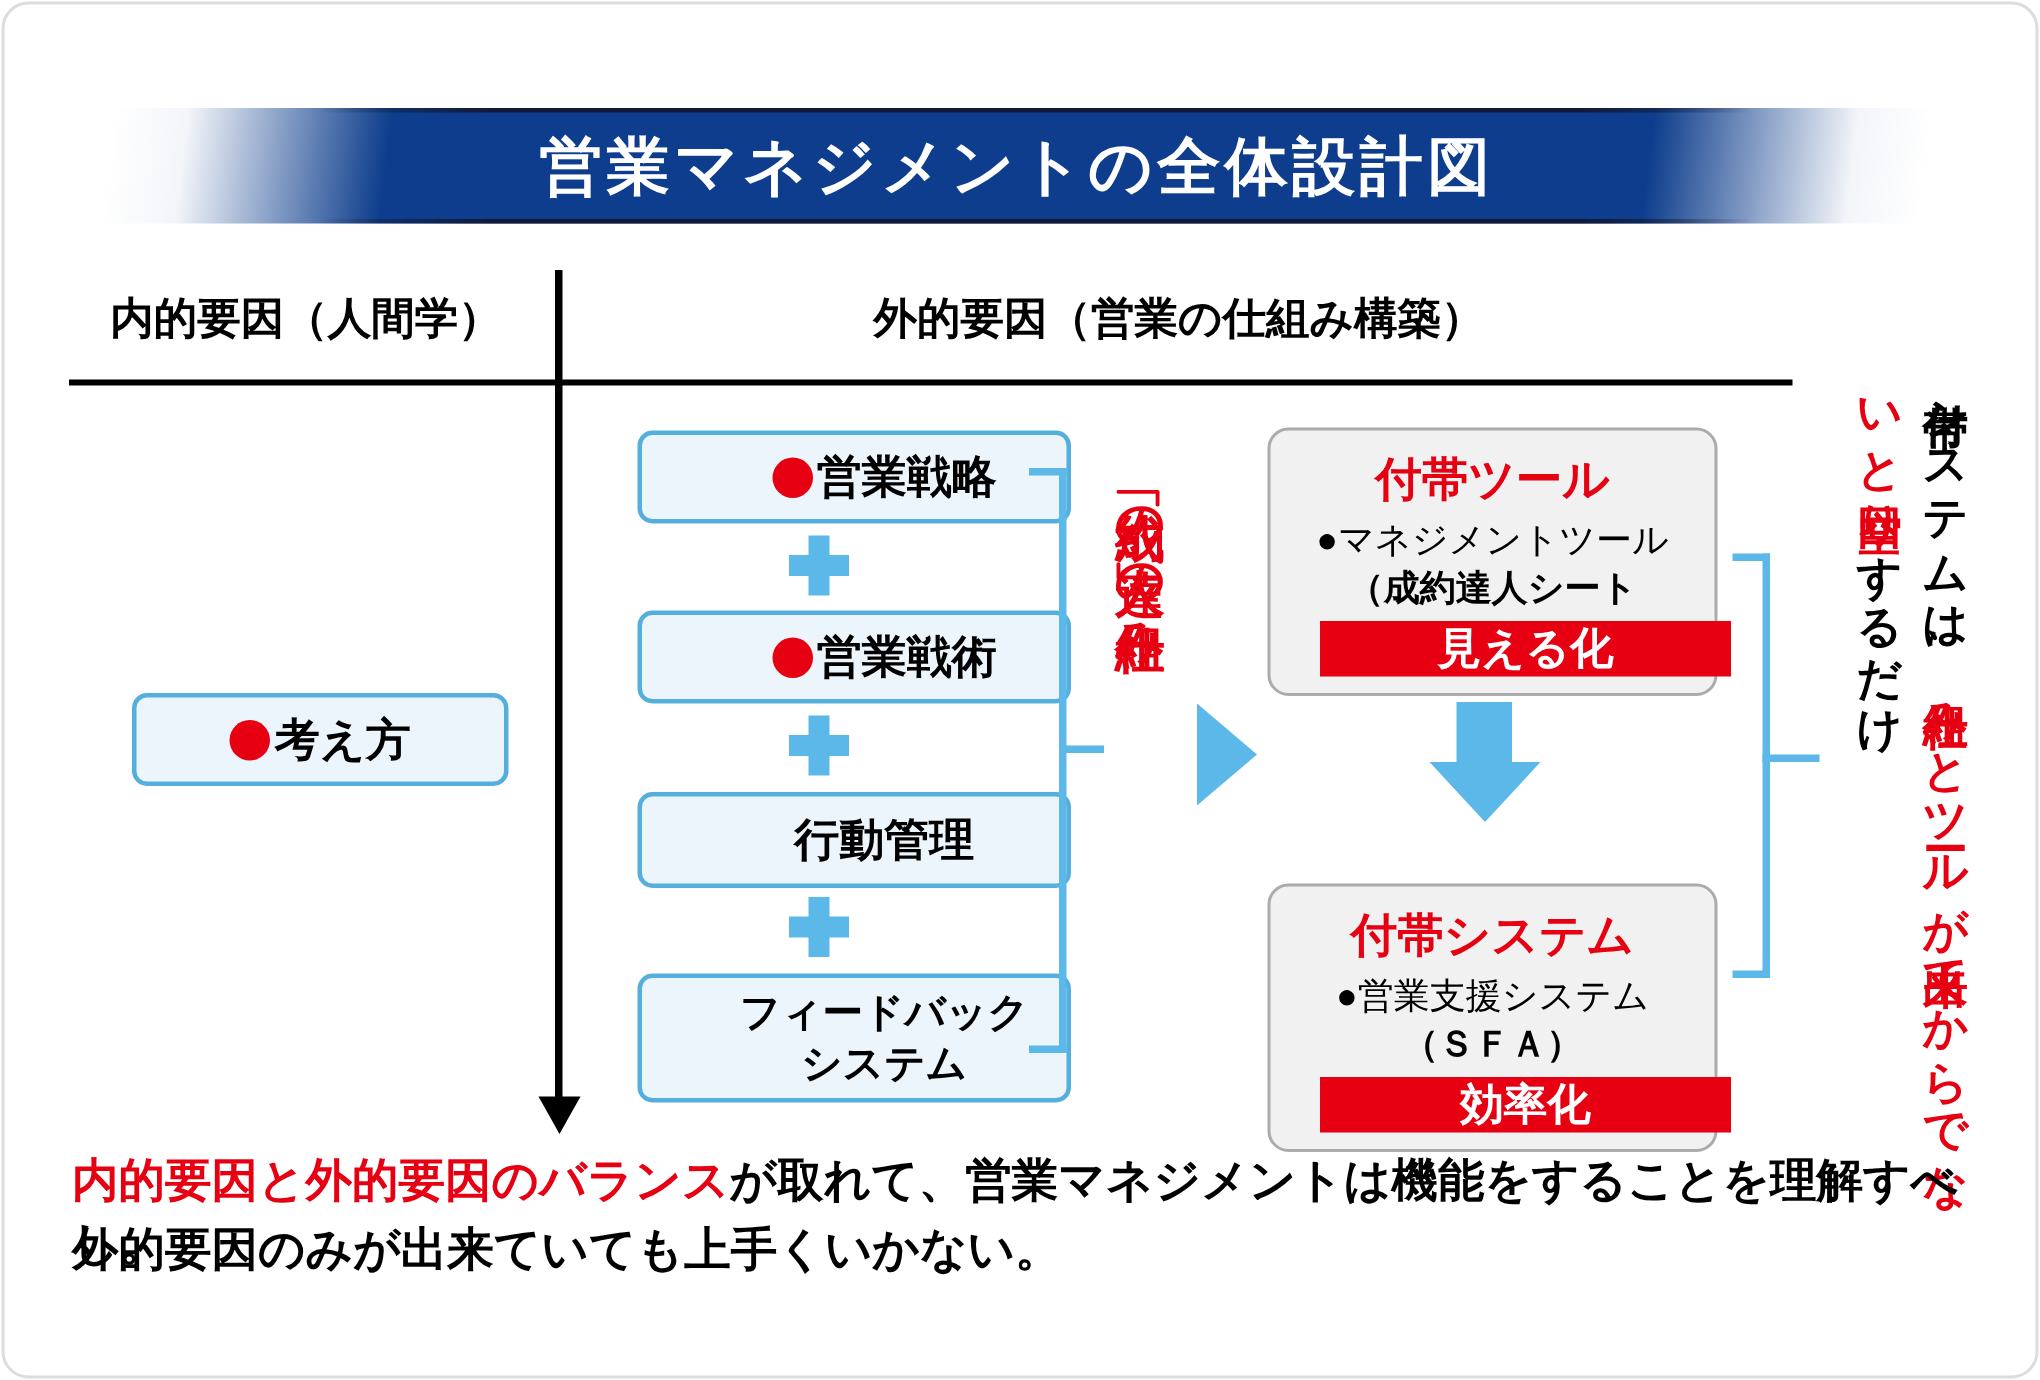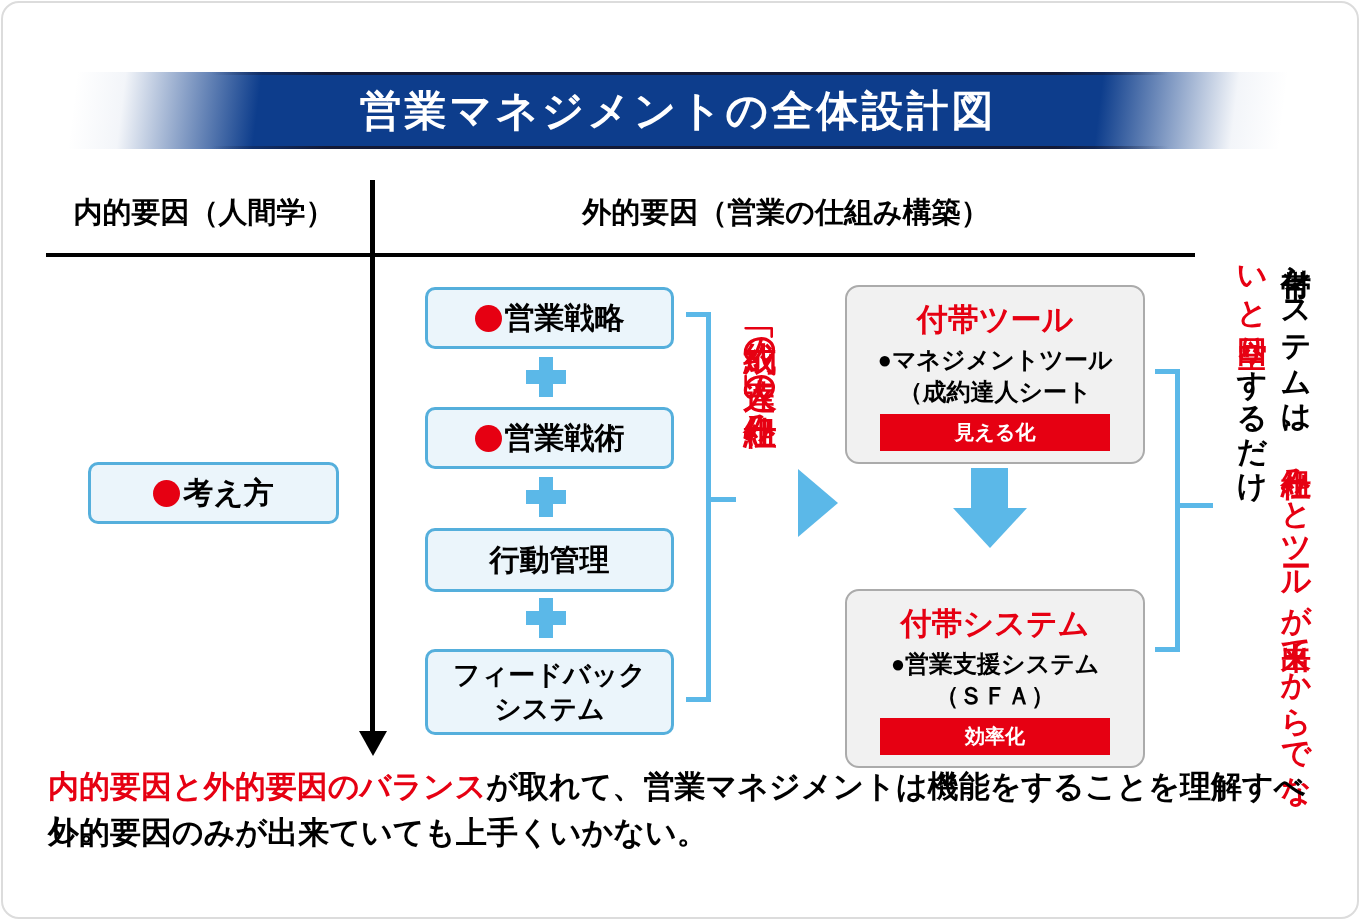--- a/index.html
+++ b/index.html
@@ -44,21 +44,21 @@
   }
 
   
   .blue-box {
     border:3px solid #55AFDC; border-radius:10px; background:#EBF5FB;
     display:flex; align-items:center; justify-content:center;
     font-weight:bold; font-size:30px;
   }
   .dot { width:27px; height:27px; border-radius:50%; background:#E60012; flex:none; margin-right:3px; }
   .mindset-box { left:88px; top:462px; width:245px; height:56px; }
-  .step { left:425px; width:243px; height:56px; }
+  .step { left:425px; width:243px; height:56px;padding-left:40px; }
   .step-0 { top:287px; } .step-1 { top:407px; } .step-2 { top:528px; height:58px; }
   .step-3 { top:649px; height:80px; font-size:27px; line-height:34px; text-align:center; }
   .step-3 .wrap { width:200px; }
 
   
   .plus { width:40px; height:40px; left:526px; }
   .plus::before, .plus::after { content:""; position:absolute; background:#5BB8E8; }
   .plus::before { left:0; top:13px; width:40px; height:14px; }
   .plus::after  { left:13px; top:0; width:14px; height:40px; }
   .plus-1 { top:357px; } .plus-2 { top:477px; } .plus-3 { top:598px; }
@@ -103,25 +103,25 @@
   
   .gray-box {
     left:845px; width:296px; height:175px;
     background:#F1F1F1; border:2px solid #ABABAB; border-radius:14px;
   }
   .gray-box-tools  { top:285px; }
   .gray-box-system { top:555px;margin-top:34px; }
   .gbx-title { position:absolute; left:0; right:0; top:12px; text-align:center;
     color:#E60012; font-weight:bold; font-size:31px; }
   .gbx-line1 { position:absolute; left:0; right:0; top:57px; text-align:center;
-    color:#000; font-weight:bold; font-size:24px; }
+    color:#000; font-weight:normal; font-size:24px; }
   .gbx-line2 { position:absolute; left:0; right:0; top:89px; text-align:center;
     color:#000; font-weight:bold; font-size:24px; }
-  .gbx-badge { position:absolute; left:33px; width:230px; top:127px; height:37px;
-    background:#E60012; color:#fff; font-weight:bold; font-size:20px;
+  .gbx-badge { position:absolute; left:33px; width:274px; top:127px; height:37px;
+    background:#E60012; color:#fff; font-weight:bold; font-size:29px;
     display:flex; align-items:center; justify-content:center; }
 
   
   .footer-line { left:48px; width:1280px; font-weight:bold; font-size:31px; }
   .footer-1 { top:766px; }
   .footer-2 { top:812px; }
   .footer-line .red { color:#E60012; }
 </style>
 </head>
 <body>

